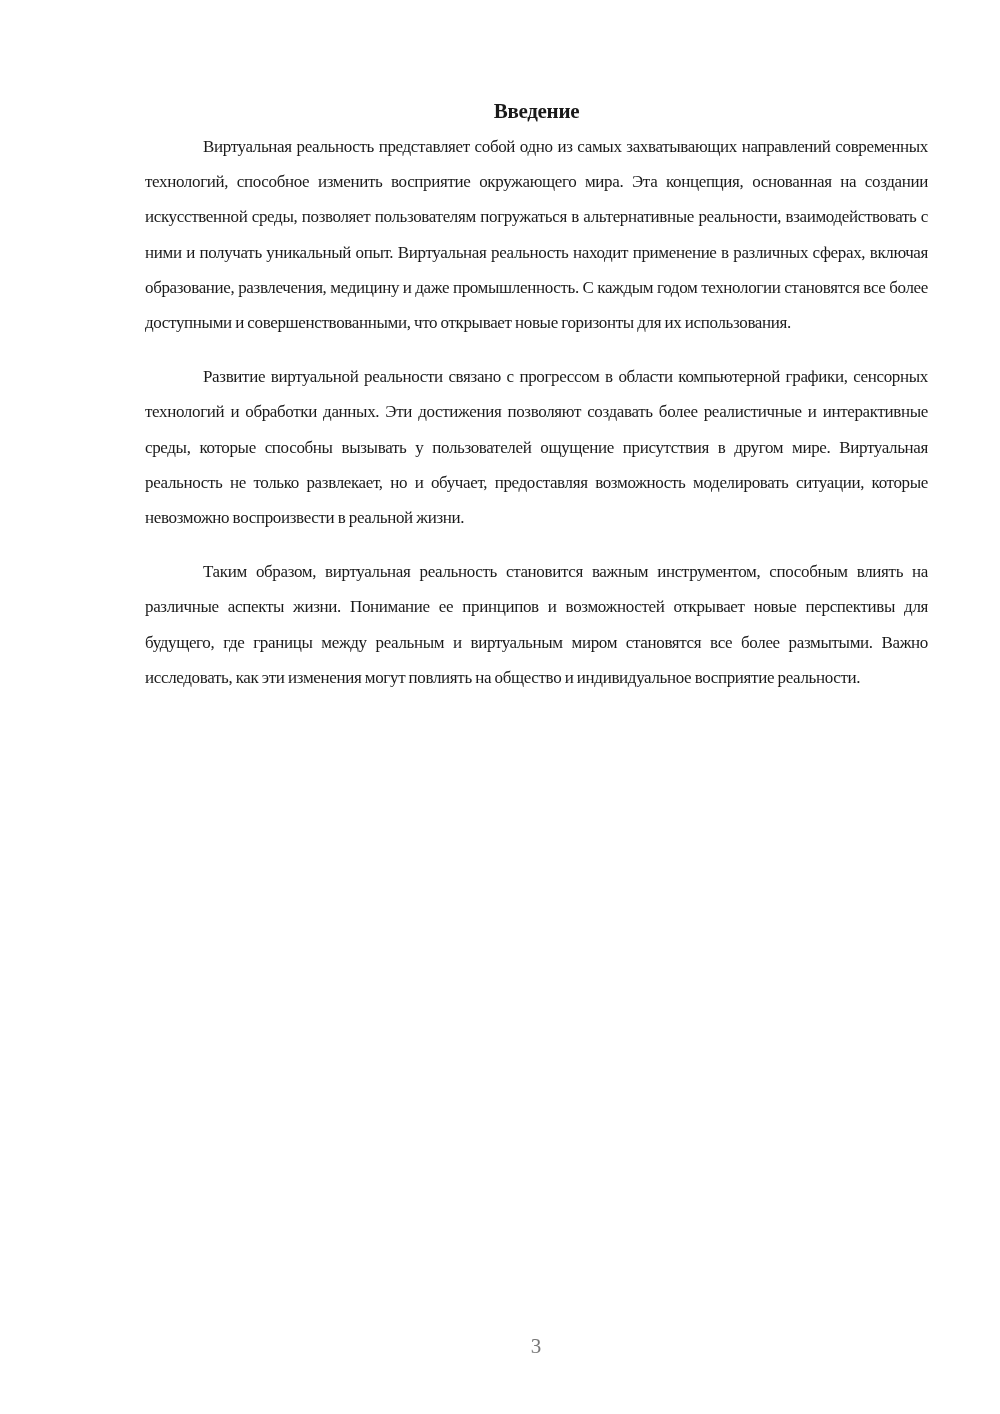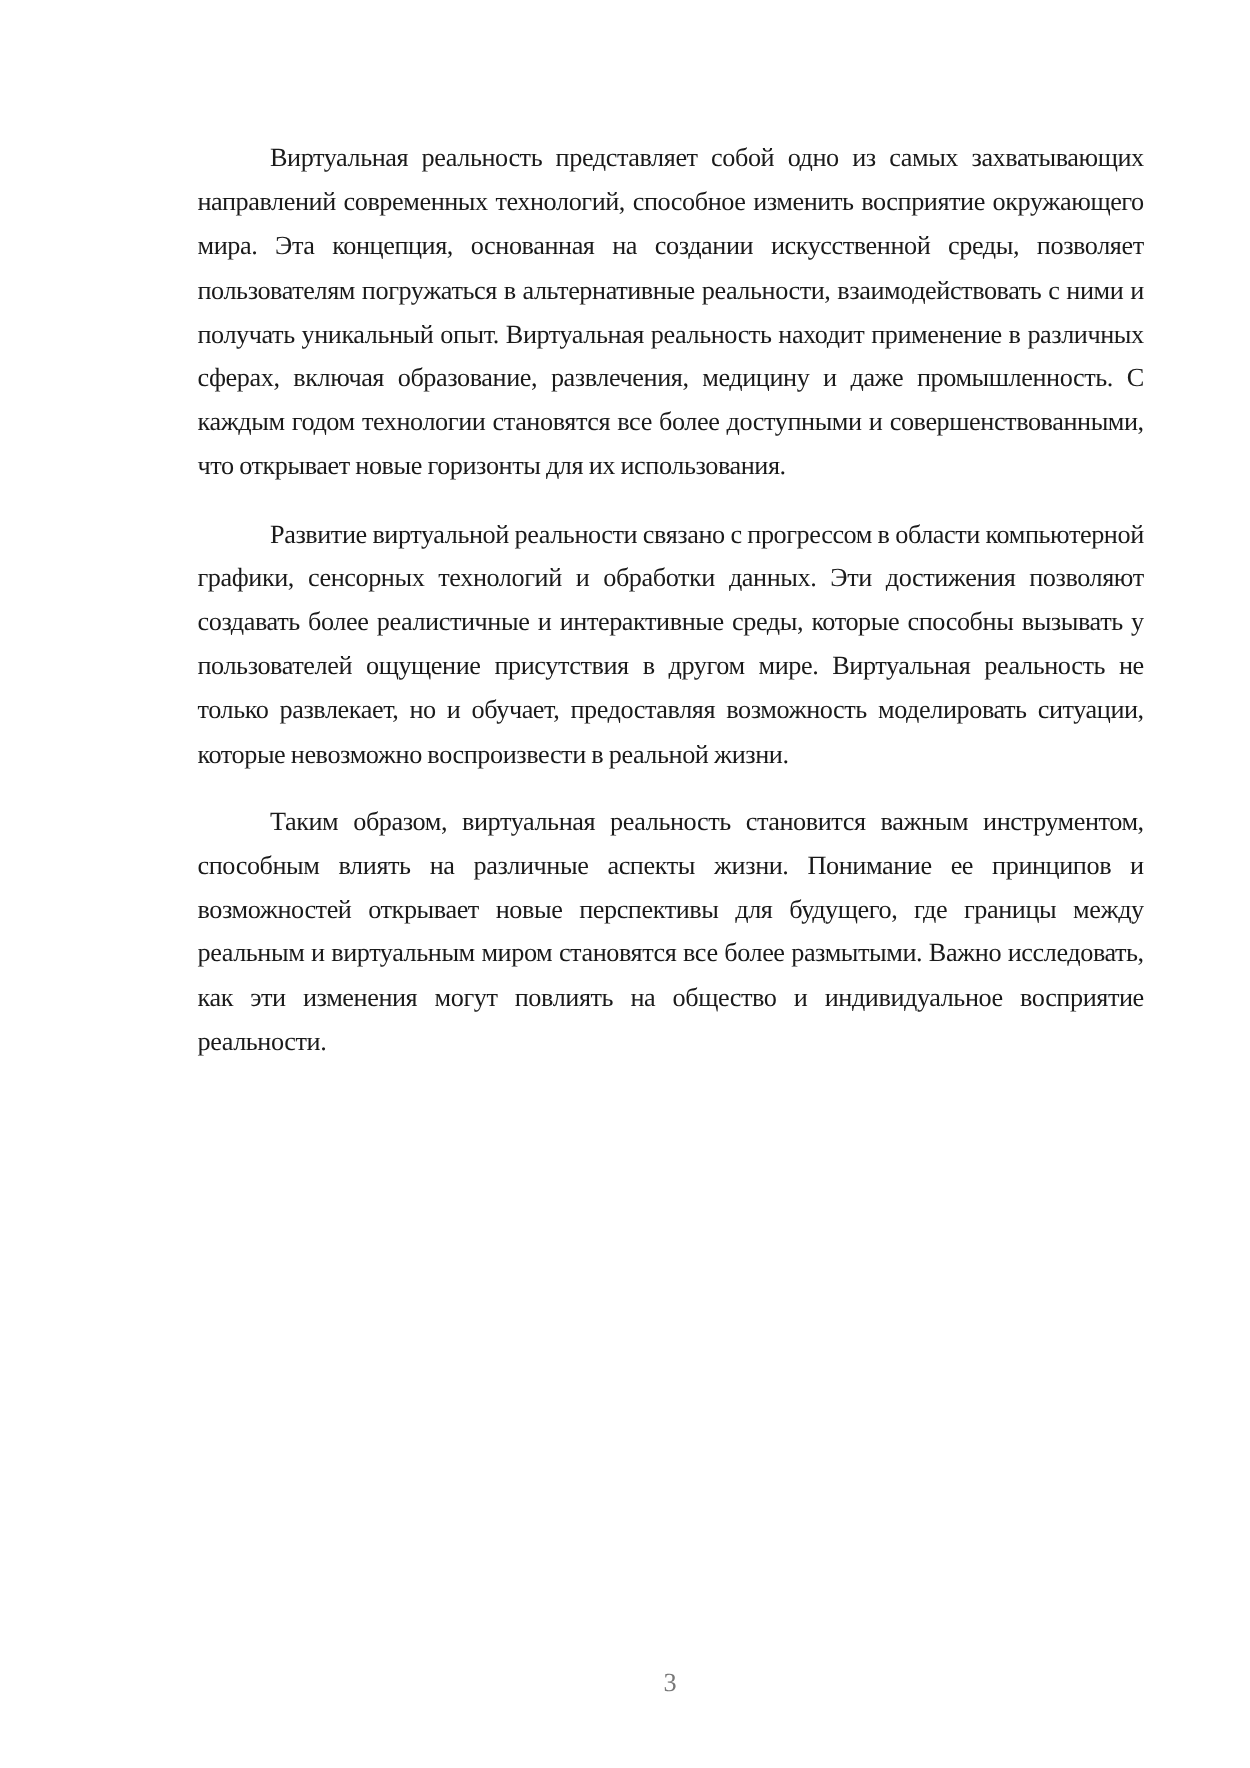--- a/index.html
+++ b/index.html
@@ -23,22 +23,22 @@
     }
     .heading {
       text-align: center;
       font-weight: bold;
       font-size: 21px;
       line-height: 30px;
       margin: 0 0 3px 0;
       letter-spacing: -0.3px;
     }
     .para {
-      margin: 13px;
-      font-size: 21px;
+      margin: 0;
+      font-size: 17px;
       line-height: 35.2px;
       text-align: justify;
       text-indent: 58px;
       letter-spacing: -0.35px;
       word-spacing: -0.5px;
     }
     .para + .para {
       margin-top: 19px;
     }
     .page-number {
@@ -50,18 +50,19 @@
       font-size: 21px;
       color: #777777;
       font-family: "Liberation Serif", "DejaVu Serif", serif;
       margin-left: 36px;
     }
   </style>
 </head>
 <body>
 
 <div class="page">
+  <h1 class="heading">Введение</h1>
   <p class="para">Виртуальная реальность представляет собой одно из самых захватывающих направлений современных технологий, способное изменить восприятие окружающего мира. Эта концепция, основанная на создании искусственной среды, позволяет пользователям погружаться в альтернативные реальности, взаимодействовать с ними и получать уникальный опыт. Виртуальная реальность находит применение в различных сферах, включая образование, развлечения, медицину и даже промышленность. С каждым годом технологии становятся все более доступными и совершенствованными, что открывает новые горизонты для их использования.</p>
   <p class="para">Развитие виртуальной реальности связано с прогрессом в области компьютерной графики, сенсорных технологий и обработки данных. Эти достижения позволяют создавать более реалистичные и интерактивные среды, которые способны вызывать у пользователей ощущение присутствия в другом мире. Виртуальная реальность не только развлекает, но и обучает, предоставляя возможность моделировать ситуации, которые невозможно воспроизвести в реальной жизни.</p>
   <p class="para">Таким образом, виртуальная реальность становится важным инструментом, способным влиять на различные аспекты жизни. Понимание ее принципов и возможностей открывает новые перспективы для будущего, где границы между реальным и виртуальным миром становятся все более размытыми. Важно исследовать, как эти изменения могут повлиять на общество и индивидуальное восприятие реальности.</p>
 </div>
 
 <div class="page-number">3</div>
 
 </body></html>

